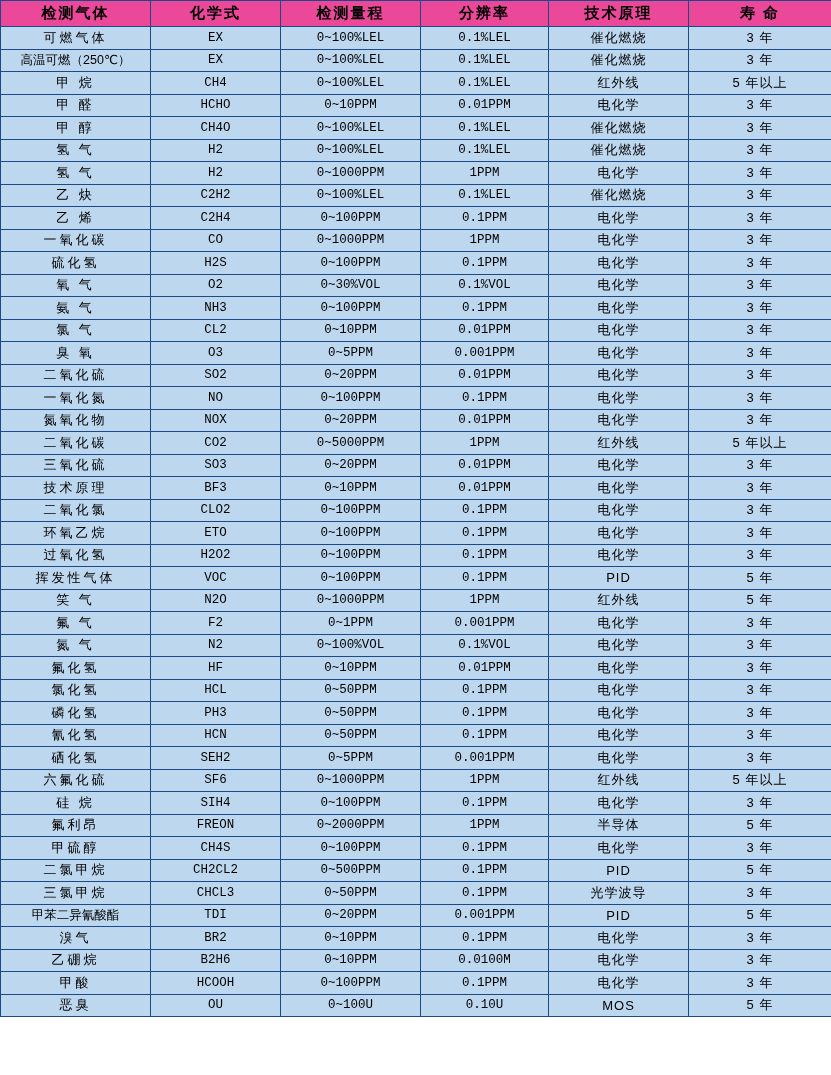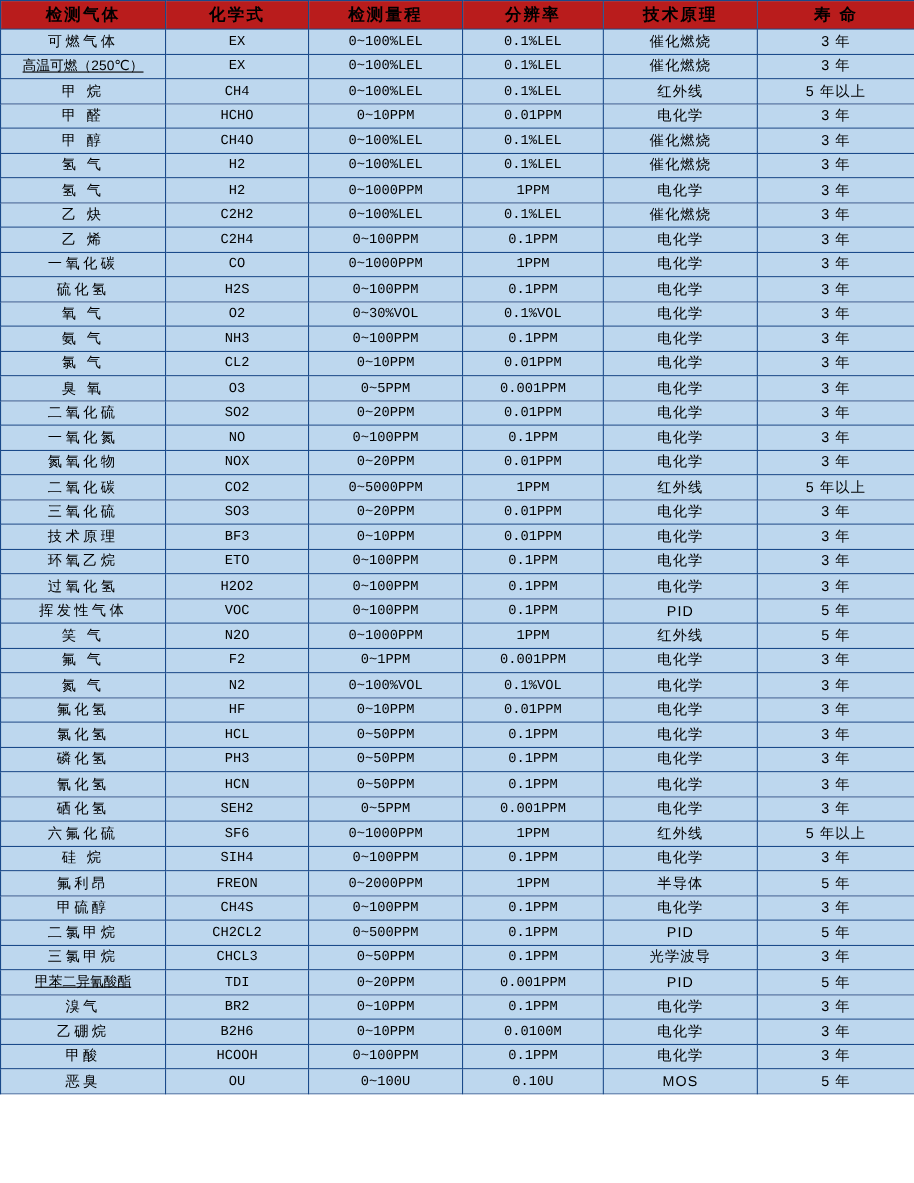--- a/index.html
+++ b/index.html
@@ -19,38 +19,37 @@
   #gas-table td, #gas-table th {
     border: 1px solid #1a4a8a;
     text-align: center;
     vertical-align: middle;
     color: #000000;
     padding: 0;
     overflow: hidden;
     white-space: nowrap;
   }
   #gas-table thead th {
-    background: #b91c1c;
+    background: #ec4899;
     height: 25px;
     font-size: 15px;
     font-weight: bold;
     letter-spacing: 2px;
   }
   #gas-table tbody td {
     background: #bdd7ee;
     height: 21.5px;
     font-size: 13px;
   }
   #gas-table tbody td.name {
     letter-spacing: 3px;
   }
   #gas-table tbody td.name.wide {
     letter-spacing: 0px;
     font-size: 12.5px;
-    text-decoration: underline;
   }
   #gas-table tbody td.formula,
   #gas-table tbody td.range,
   #gas-table tbody td.res {
     font-family: "Liberation Mono", "DejaVu Sans Mono", monospace;
     font-size: 12.5px;
   }
   #gas-table tbody td.life,
   #gas-table tbody td.tech {
     letter-spacing: 1px;
@@ -247,20 +246,28 @@
       </tr>
       <tr>
         <td class="name">技术原理</td>
         <td class="formula">BF3</td>
         <td class="range">0~10PPM</td>
         <td class="res">0.01PPM</td>
         <td class="tech">电化学</td>
         <td class="life">3 年</td>
       </tr>
       <tr>
+        <td class="name">二氧化氯</td>
+        <td class="formula">CLO2</td>
+        <td class="range">0~100PPM</td>
+        <td class="res">0.1PPM</td>
+        <td class="tech">电化学</td>
+        <td class="life">3 年</td>
+      </tr>
+      <tr>
         <td class="name">环氧乙烷</td>
         <td class="formula">ETO</td>
         <td class="range">0~100PPM</td>
         <td class="res">0.1PPM</td>
         <td class="tech">电化学</td>
         <td class="life">3 年</td>
       </tr>
       <tr>
         <td class="name">过氧化氢</td>
         <td class="formula">H2O2</td>

